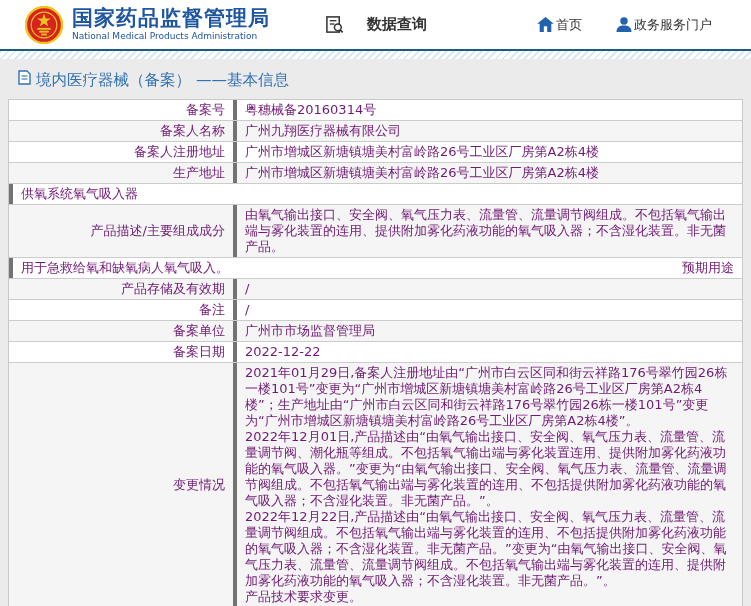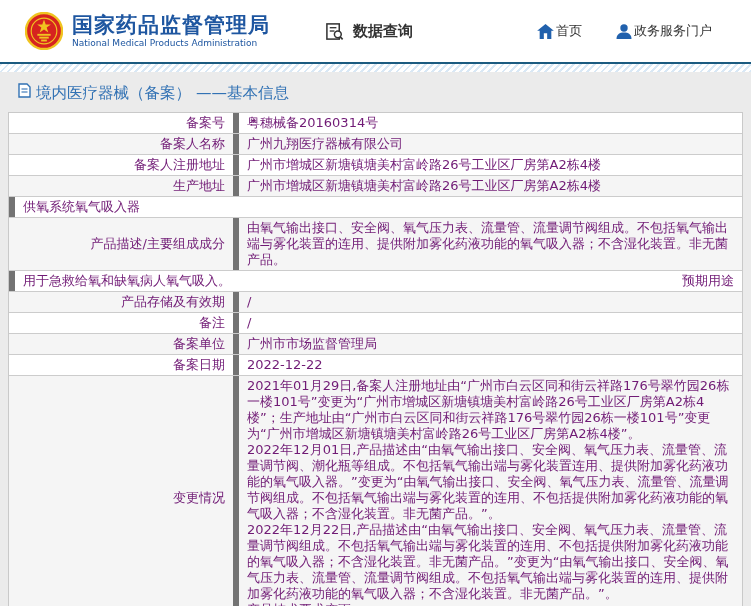--- a/index.html
+++ b/index.html
@@ -1,27 +1,27 @@
 <!DOCTYPE html>
 <html><head>
 <meta charset="utf-8">
 <style>
   * { margin:0; padding:0; box-sizing:border-box; }
   html,body { width:751px; height:606px; overflow:hidden;
     font-family:"DejaVu Sans","Liberation Sans",sans-serif; }
   .window { width:751px; height:606px; background:#ebebeb; }
 
   
-  .header { height:64px; background:#ffffff; display:flex; align-items:center;
+  .header { height:51px; background:#ffffff; display:flex; align-items:center;
     border-bottom:2px solid #1b5b80; padding:8px 25px; }
   .emblem { width:38px; height:38px; flex:0 0 38px; }
   .org-names { margin-left:9px; line-height:1.1; }
   .org-cn { font-size:21px; font-weight:bold; color:#1e56a0; letter-spacing:1px; }
   .org-en { font-size:9px; color:#1e56a0; margin-top:2px; }
-  .data-query { display:flex; align-items:flex-start; margin-left:55px; gap:9px; }
+  .data-query { display:flex; align-items:flex-start; margin-left:55px; gap:23px; }
   .data-query-label { font-size:15px; font-weight:bold; color:#333; }
   .header-spacer { flex:1; }
   .hnav { display:flex; gap:34px; margin-right:14px; }
   .hnav-item { display:flex; align-items:center; gap:2px; cursor:pointer; }
   .hnav-label { font-size:13px; color:#333; }
 
   
   .stripe { height:8px;
     background:repeating-linear-gradient(135deg,#d9e8f5 0 2px,#ffffff 2px 5px); }
 
@@ -31,21 +31,21 @@
   .page-title-text { font-size:15.5px; color:#3272b4; }
 
   
   .card { background:#ffffff; border:1px solid #c9c9c9; border-bottom:none; }
   .row { display:flex; align-items:center; border-bottom:1px solid #cccccc;
     min-height:21px; background:#ffffff; }
   .row:nth-child(even) { background:#f5f5f5; }
   .cell { font-size:13px; line-height:16px; color:#701a75; padding:2px 8px; }
   .cell.label { width:224px; flex:0 0 224px; text-align:right; align-self:stretch;
     display:flex; align-items:center; justify-content:flex-end; gap:4px; }
-  .cell.value { flex:1; border-left:6px solid #737373; align-self:stretch;
+  .cell.value { flex:1; border-left:4px solid #737373; align-self:stretch;
     display:flex; align-items:center; white-space:pre-wrap; word-break:break-all; }
 </style>
 </head>
 <body>
 
 <div class="window">
 
   <div class="header">
     <svg class="emblem" viewBox="0 0 40 40">
       <circle cx="20" cy="20" r="19" fill="#d6231f"></circle>

